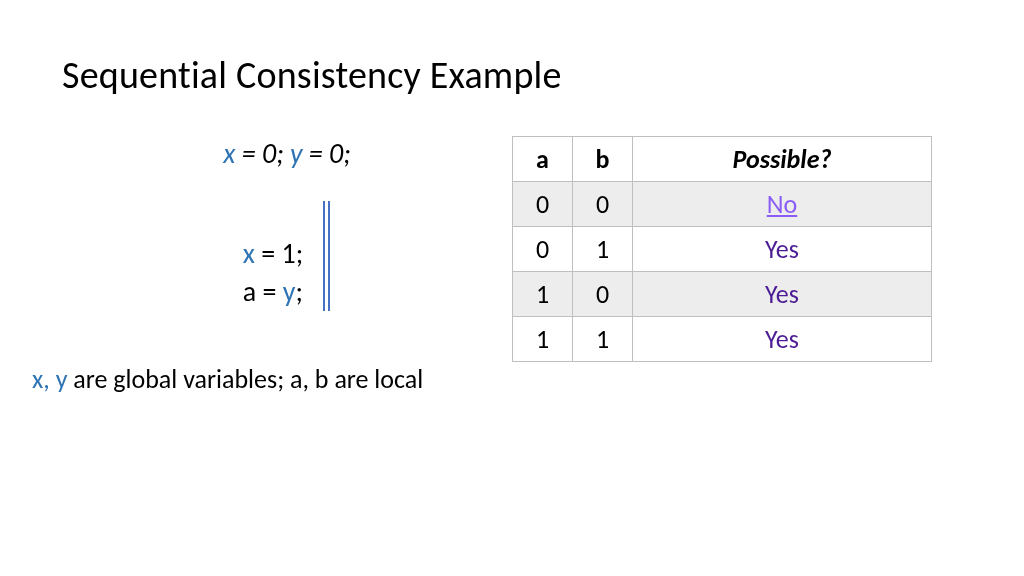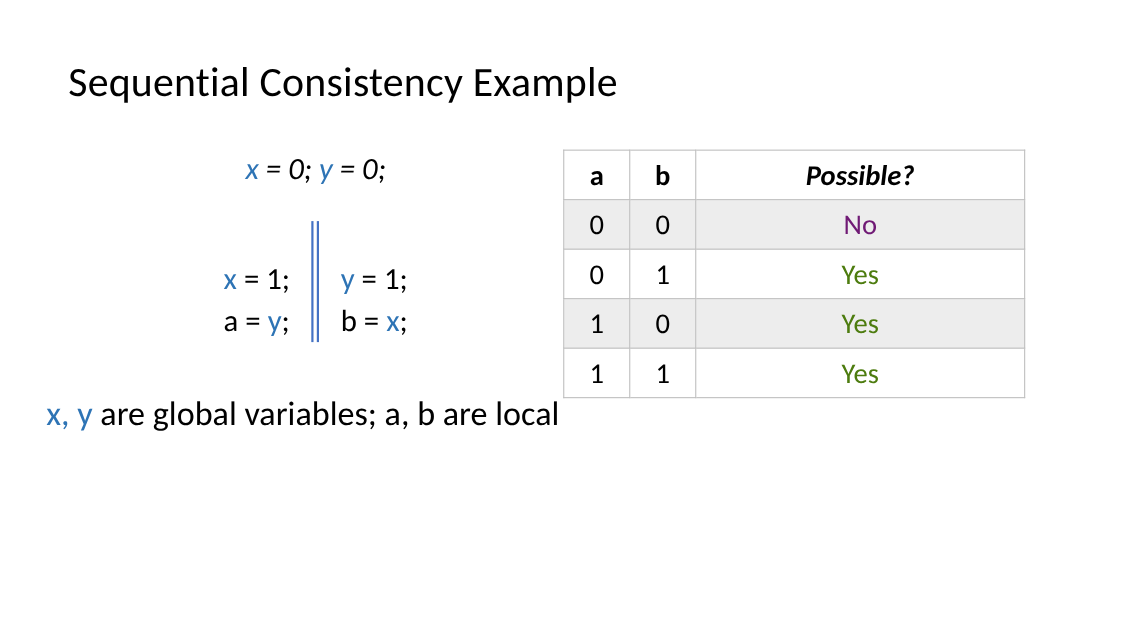--- a/index.html
+++ b/index.html
@@ -10,27 +10,27 @@
   .left { flex: 1; }
   .right { flex: 1; }
   .init-line { text-align: center; font-size: 28px; margin-top: 0; margin-bottom: 30px; font-style: italic; }
   .threads { display: flex; justify-content: center; align-items: flex-end; }
   .thread { font-size: 28px; line-height: 1.35; text-align: left; }
   .tleft { padding-right: 18px; }
   .tright { padding-left: 18px; }
   .divider { width: 10px; align-self: stretch; display: flex; justify-content: center; gap: 3px; }
   .dline { width: 2px; background: #4472C4; height: 110px; }
   .var { color: #2E74B5; }
-  .footnote { position: absolute; left: 42px; bottom: 60px; font-size: 31px; font-weight: 400; }
+  .footnote { position: absolute; left: 32px; bottom: 60px; font-size: 26px; font-weight: 400; }
   table { border-collapse: collapse; width: 420px; font-size: 26px; }
   th, td { border: 1px solid #bfbfbf; padding: 6px 10px; text-align: center; }
   th { font-weight: 700; background: #fff; }
   tr.shade td { background: #ededed; }
-  .yes { color: #4d7c0f; text-align: center; }
-  .no  { color: #701a75; }
+  .yes { color: #4c1d95; text-align: center; }
+  .no  { color: #8b5cf6; text-decoration: underline; }
   .col-a, .col-b { width: 60px; }
   .col-p { width: auto; font-style: italic; }
 </style>
 </head>
 <body>
 
 <div class="slide">
 
   <h1 class="title">Sequential Consistency Example</h1>
 
@@ -42,24 +42,20 @@
       </div>
 
       <div class="threads">
         <div class="thread tleft">
           <div><span class="var">x</span><span> = 1;</span></div>
           <div><span>a = </span><span class="var">y</span><span>;</span></div>
         </div>
         <div class="divider">
           <div class="dline"></div>
           <div class="dline"></div>
-        </div>
-        <div class="thread tright">
-          <div><span class="var">y</span><span> = 1;</span></div>
-          <div><span>b = </span><span class="var">x</span><span>;</span></div>
         </div>
       </div>
     </div>
 
     <div class="right">
       <table>
         <thead>
           <tr>
             <th class="col-a">a</th>
             <th class="col-b">b</th>

